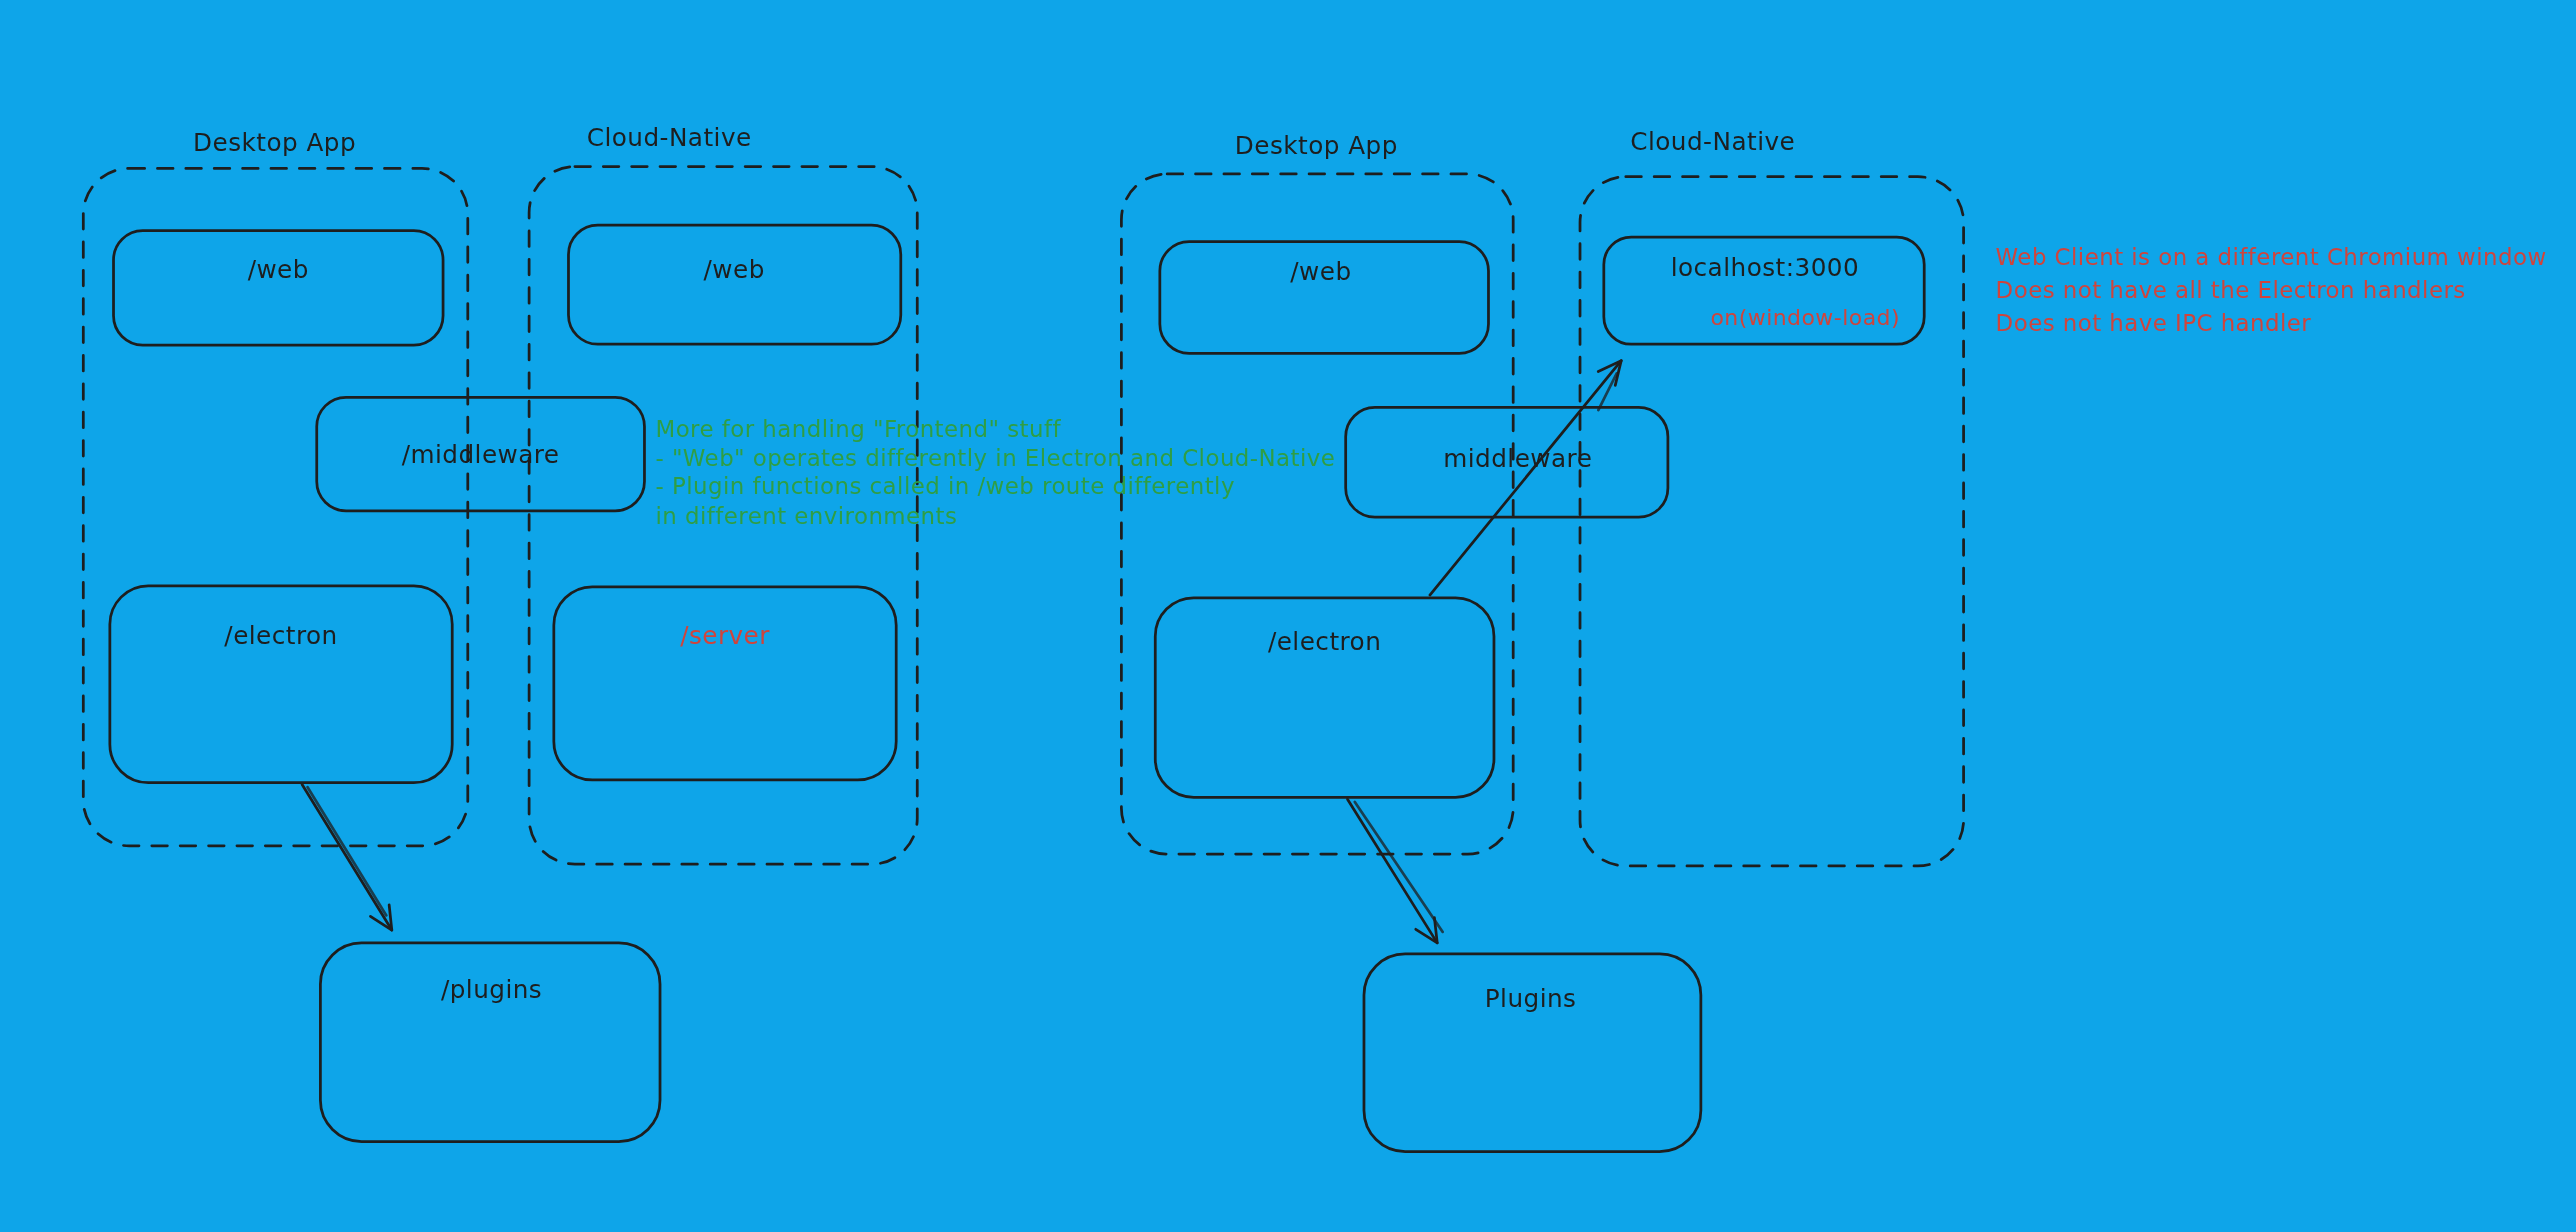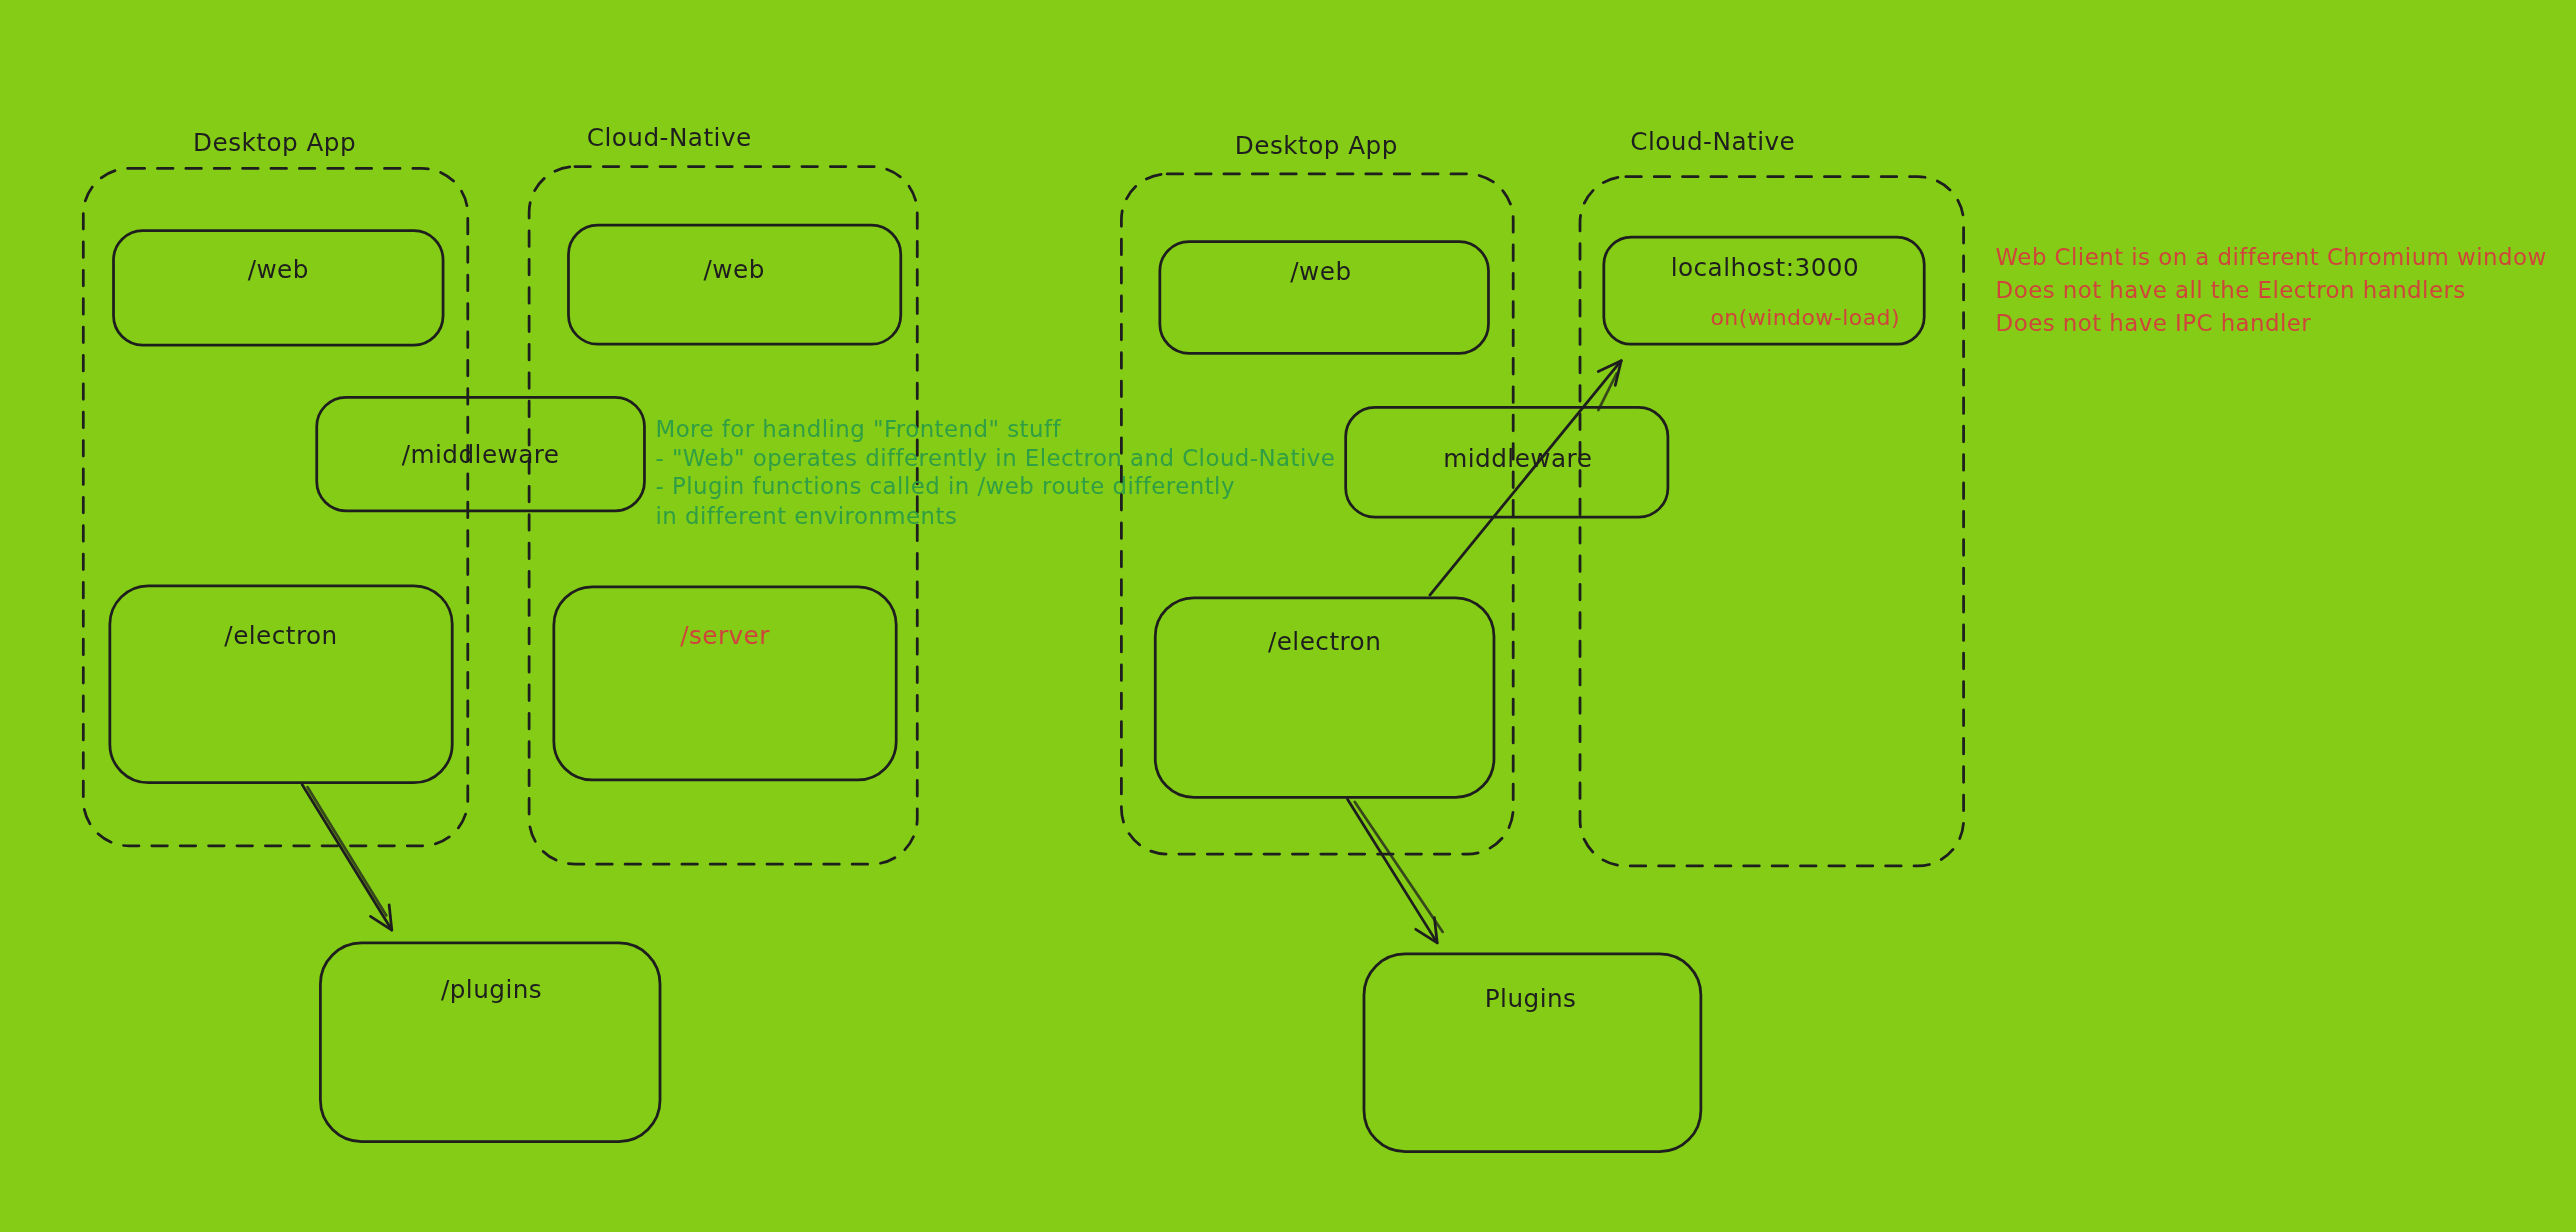--- a/index.html
+++ b/index.html
@@ -2,21 +2,21 @@
 <html style="font-size:14.6px"><head>
 <meta charset="utf-8">
 <style>
   html, body {
     margin: 0;
     padding: 0;
     background: #ffffff;
   }
   .canvas-wrap {
     width: 100%;
-    background: #84cc16;
+    background: #0ea5e9;
   }
   svg {
     display: block;
     width: 100%;
     height: auto;
     font-family: "DejaVu Sans", sans-serif;
   }
   .sketch {
     fill: none;
     stroke: #1e1e1e;

